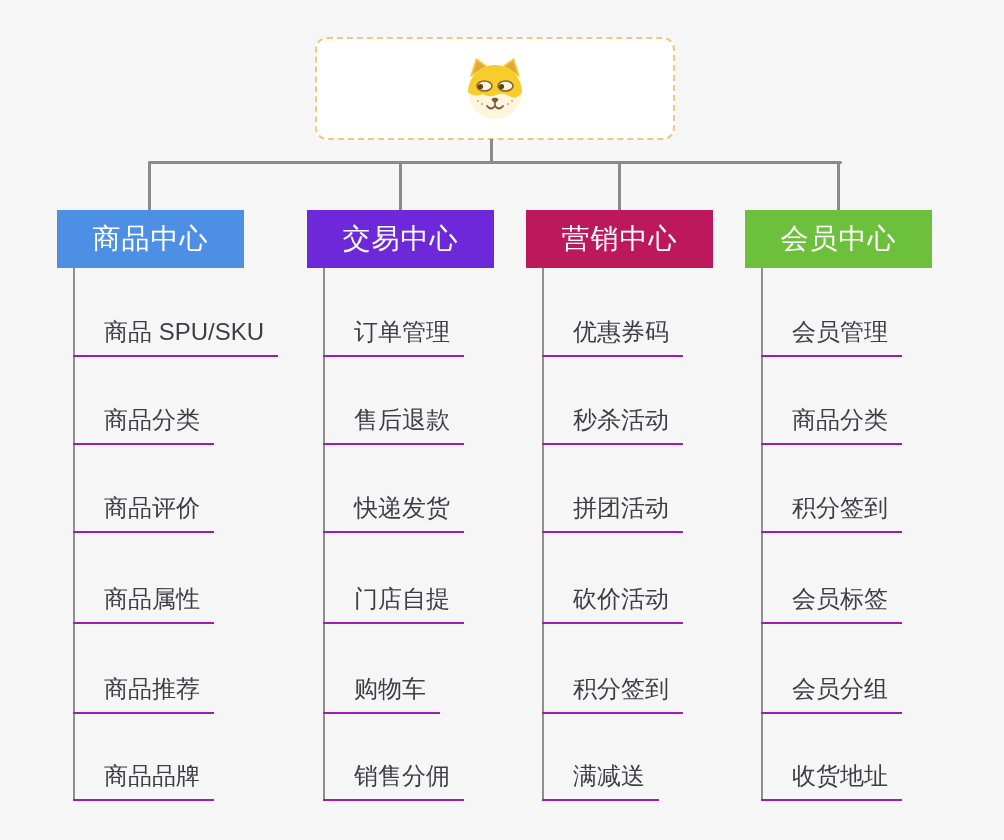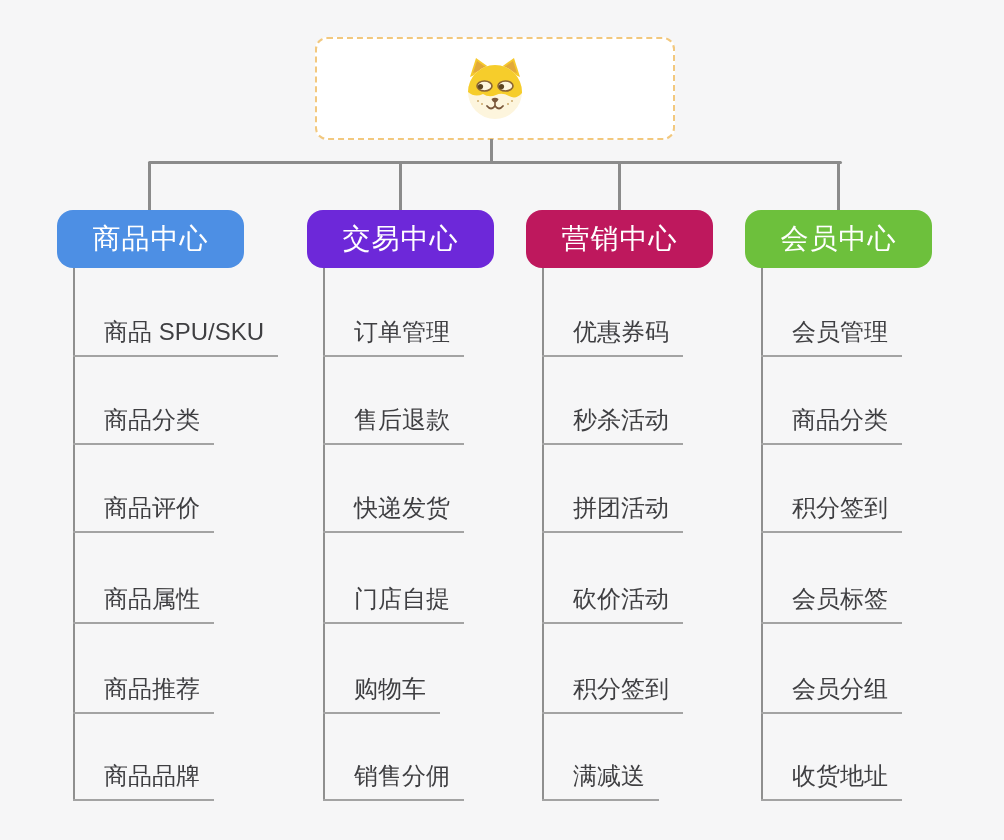--- a/index.html
+++ b/index.html
@@ -22,32 +22,32 @@
   .v-root{left:490px;top:139px;width:3px;height:25px;}
   .h-main{left:148px;top:161px;width:694px;height:3px;border-radius:3px;}
   .drop{top:162px;width:3px;height:49px;}
   .drop.d1{left:148px;}
   .drop.d2{left:399px;}
   .drop.d3{left:618px;}
   .drop.d4{left:837px;}
   
   .branch-box{
     position:absolute;top:210px;width:187px;height:58px;
-    border-radius:16px;color:#ffffff;font-size:28px;letter-spacing:1px;
+    border-radius:0;color:#ffffff;font-size:28px;letter-spacing:1px;
     display:flex;align-items:center;justify-content:center;
     box-sizing:border-box;
   }
   .bb1{left:57px;} .bb2{left:307px;} .bb3{left:526px;} .bb4{left:745px;}
   
   .col{position:absolute;top:268px;width:270px;}
   .c1{left:57px;} .c2{left:307px;} .c3{left:526px;} .c4{left:745px;}
   .spine{position:absolute;left:16px;top:0;width:2px;height:533px;background:#8f8f8f;}
   .item{
     position:absolute;left:16px;transform:translateY(-100%);
-    white-space:nowrap;border-bottom:2px solid #a3a3a3;
+    white-space:nowrap;border-bottom:2px solid #a21caf;
     padding:0 14px 7px 31px;
     font-size:24px;color:#3f3f42;
   }
   .i0{top:89px;} .i1{top:177px;} .i2{top:265px;} .i3{top:356px;} .i4{top:446px;} .i5{top:533px;}
 </style>
 </head>
 <body>
 
 <div class="root-box">
   <svg class="root-icon" viewBox="0 0 64 64" aria-hidden="true">

